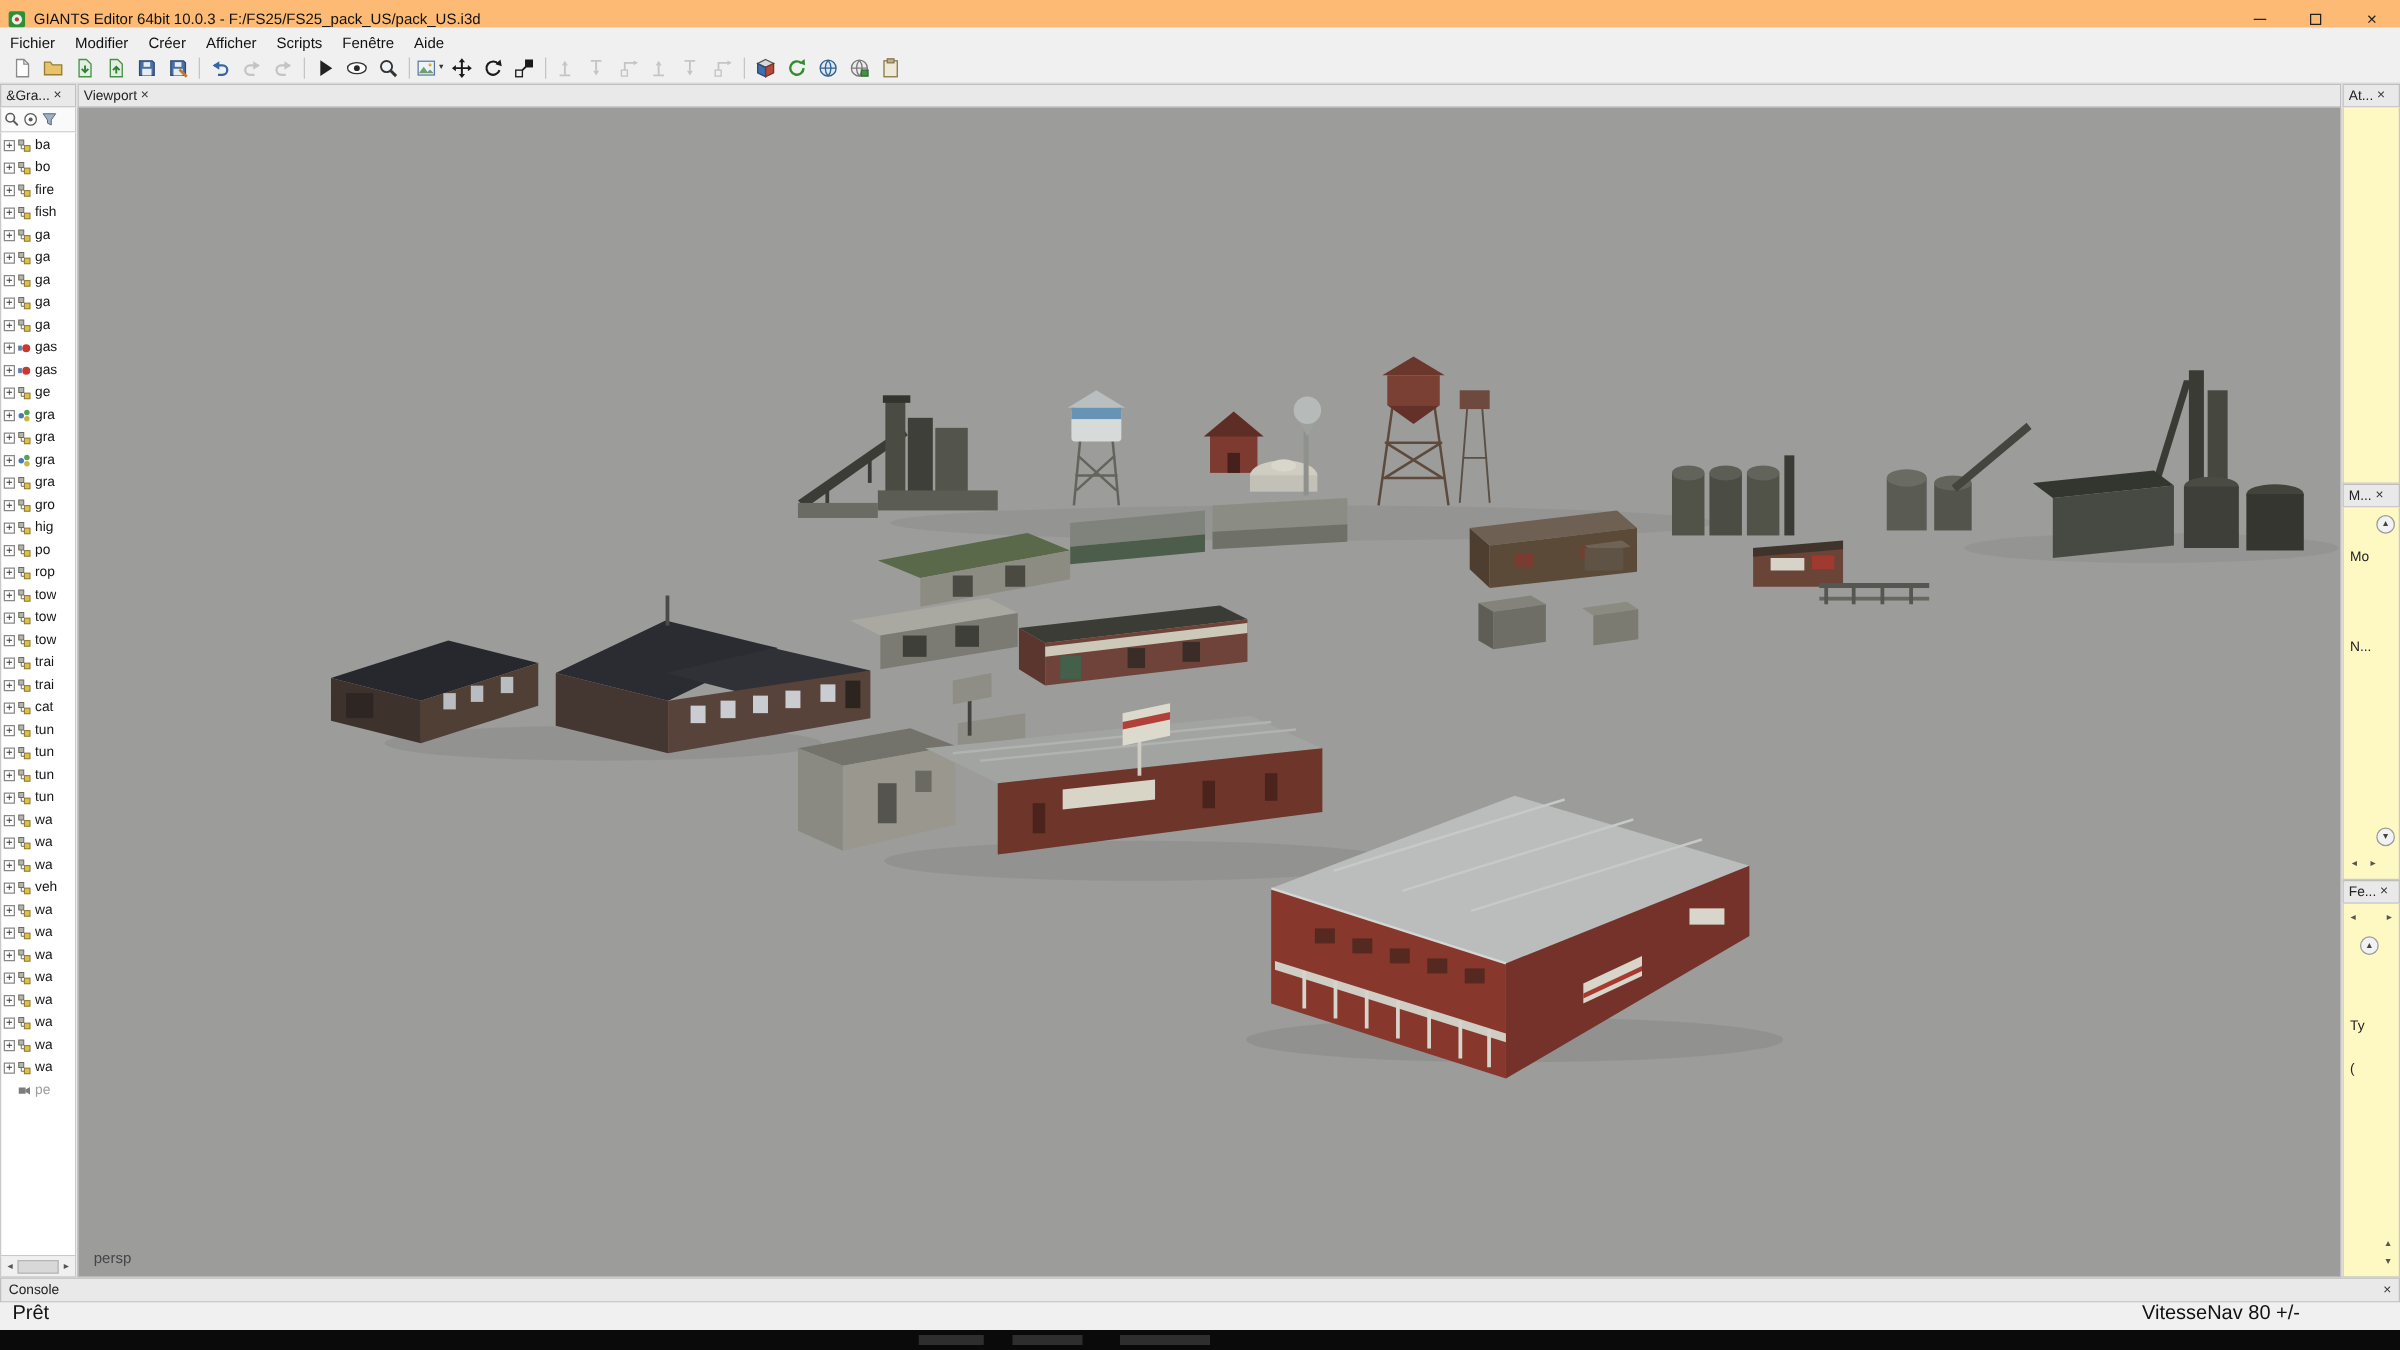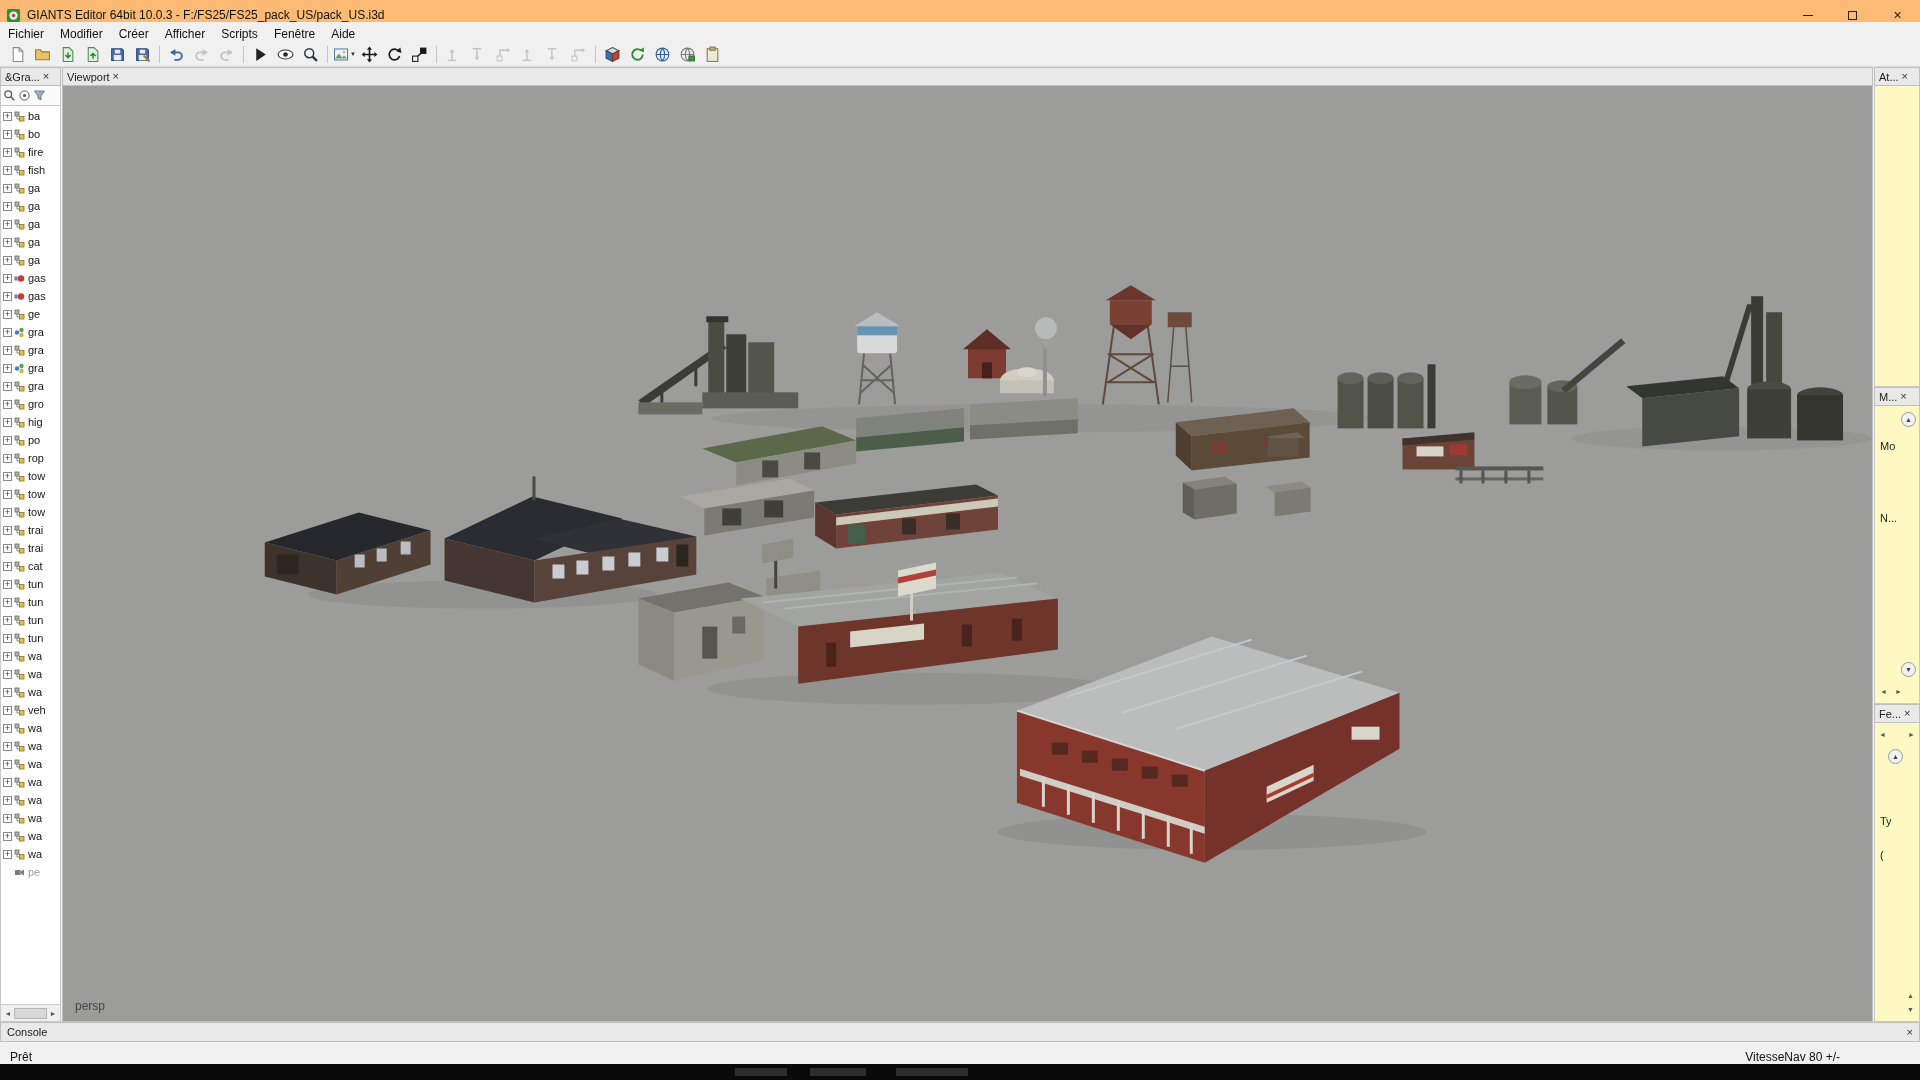--- a/index.html
+++ b/index.html
@@ -82,21 +82,21 @@
               background:#f2f2f2;display:flex;align-items:center;justify-content:center;
               font-size:7px;color:#444;box-sizing:border-box}
   .mini-arrow{position:absolute;font-size:7px;color:#555}
   .rlabel{position:absolute;color:#222}
 
   
   .console-bar{position:absolute;left:0;top:1022px;width:100%;height:20px;background:#e9e9e9;
                border:1px solid #bfbfbf;box-sizing:border-box;display:flex;align-items:center;
                justify-content:space-between;padding:0 6px;font-size:11px;color:#222}
   .statusbar{position:absolute;left:0;top:1042px;width:100%;height:22px;background:#f0f0f0;
-             display:flex;align-items:flex-end;font-size:12px;color:#111;box-sizing:border-box;padding:0 10px}
+             display:flex;align-items:flex-start;font-size:16px;color:#111;box-sizing:border-box;padding:0 10px}
   .status-left{flex:1}
   .status-right{margin-right:70px}
   .taskbar-strip{position:absolute;left:0;top:1064px;width:100%;height:16px;background:#0a0a0a}
   .tseg{position:absolute;top:4px;height:8px;background:#2e2e2e}
 </style>
 <title>GIANTS Editor 64bit 10.0.3 - F:/FS25/FS25_pack_US/pack_US.i3d</title></head>
 <body>
 
 <div id="app">
 

